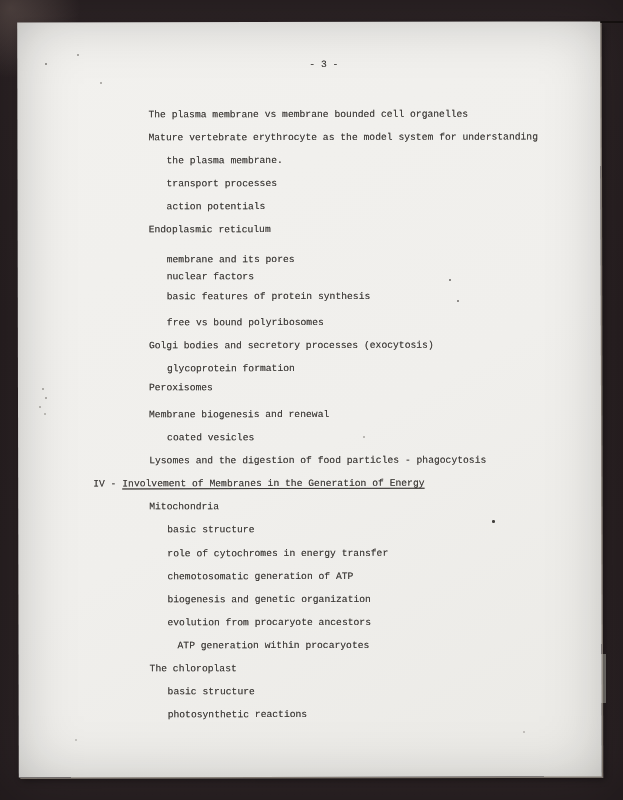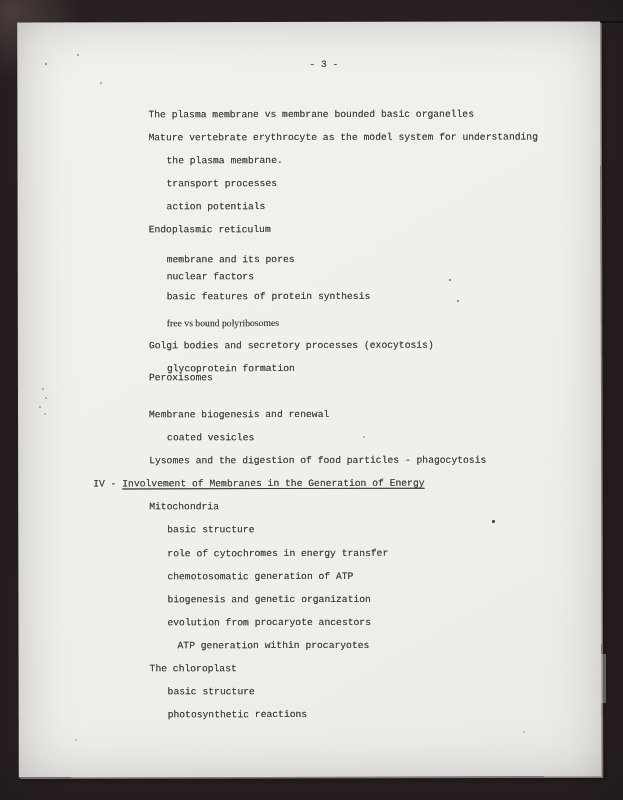--- a/index.html
+++ b/index.html
@@ -38,33 +38,33 @@
 </style>
 </head>
 <body>
 
 <div class="photo">
   <div class="top-shadow-line"></div>
   <div class="edge-tab"></div>
   <div class="paper">
     <div class="pageno">- 3 -</div>
 
-  <div class="line ind1" style="top: 87px;">The plasma membrane vs membrane bounded basic organelles</div>
+  <div class="line ind1" style="top: 87px;">The plasma membrane vs membrane bounded cell organelles</div>
       <div class="line ind1" style="top: 110.1px;">Mature vertebrate erythrocyte as the model system for understanding</div>
       <div class="line ind2" style="top: 133.2px;">the plasma membrane.</div>
       <div class="line ind2" style="top: 156.2px;">transport processes</div>
       <div class="line ind2" style="top: 179.3px;">action potentials</div>
       <div class="line ind1" style="top: 202.4px;">Endoplasmic reticulum</div>
       <div class="line ind2" style="top: 232px;">membrane and its pores</div>
       <div class="line ind2" style="top: 248.6px;">nuclear factors</div>
       <div class="line ind2" style="top: 269px;">basic features of protein synthesis</div>
-      <div class="line ind2" style="top: 294.7px; font-family: Liberation Serif, serif;">free vs bound polyribosomes</div>
+      <div class="line ind2" style="top: 294.7px;">free vs bound polyribosomes</div>
       <div class="line ind1" style="top: 317.8px;">Golgi bodies and secretory processes (exocytosis)</div>
       <div class="line ind2" style="top: 340.9px;">glycoprotein formation</div>
-      <div class="line ind1" style="top: 350px;">Peroxisomes</div>
+      <div class="line ind1" style="top: 360px;">Peroxisomes</div>
       <div class="line ind1" style="top: 387px;">Membrane biogenesis and renewal</div>
       <div class="line ind2" style="top: 410.1px;">coated vesicles</div>
       <div class="line ind0" style="top: 456.3px;"><span>IV - </span><span class="u">Involvement of Membranes in the Generation of Energy</span></div>
       <div class="line ind1" style="top: 433.2px;">Lysomes and the digestion of food particles - phagocytosis</div>
       <div class="line ind1" style="top: 479.4px;">Mitochondria</div>
       <div class="line ind2" style="top: 502.4px;">basic structure</div>
       <div class="line ind2" style="top: 548.6px;">chemotosomatic generation of ATP</div>
       <div class="line ind2" style="top: 525.5px;">role of cytochromes in energy transfer</div>
       <div class="line ind2" style="top: 571.7px;">biogenesis and genetic organization</div>
       <div class="line ind2" style="top: 594.8px; text-align: center;">evolution from procaryote ancestors</div>

